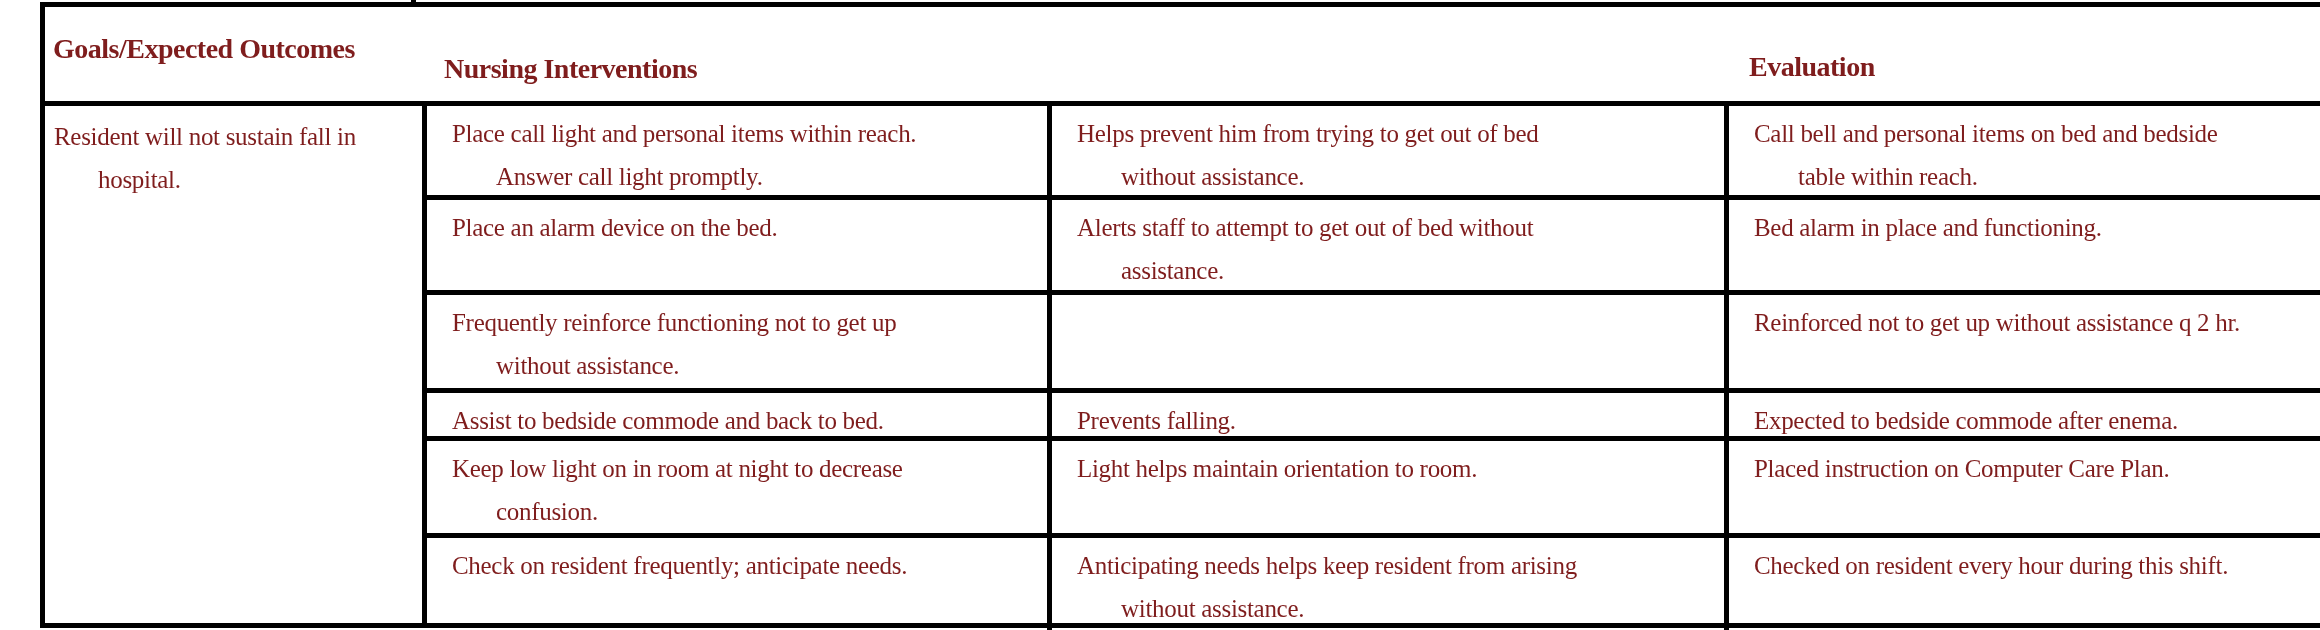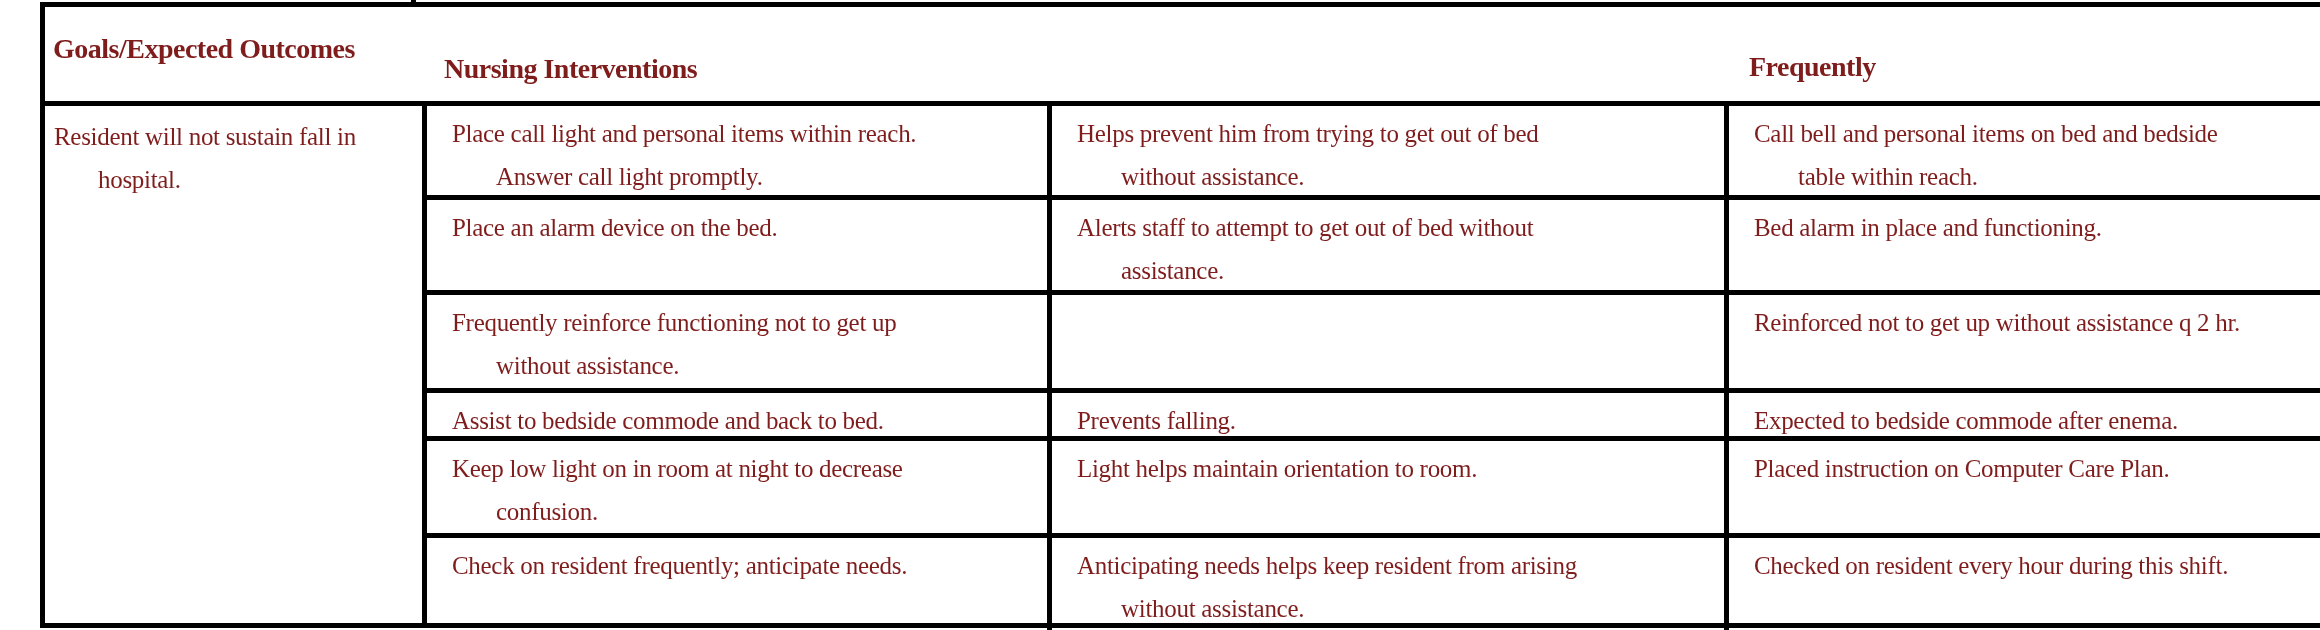--- a/index.html
+++ b/index.html
@@ -81,21 +81,21 @@
 <body>
 
 <div class="page">
   <div class="stub"></div>
 
   <div class="tbl">
 
     <div class="hdr">
       <div class="hlabel h-goals">Goals/Expected Outcomes</div>
       <div class="hlabel h-interventions">Nursing Interventions</div>
-      <div class="hlabel h-evaluation">Frequently</div>
+      <div class="hlabel h-evaluation">Evaluation</div>
     </div>
 
     <div class="tbody">
 
       <div class="goalcol">
         <div class="ln">Resident will not sustain fall in</div>
         <div class="ln cont">hospital.</div>
       </div>
 
       <div class="rowswrap">

